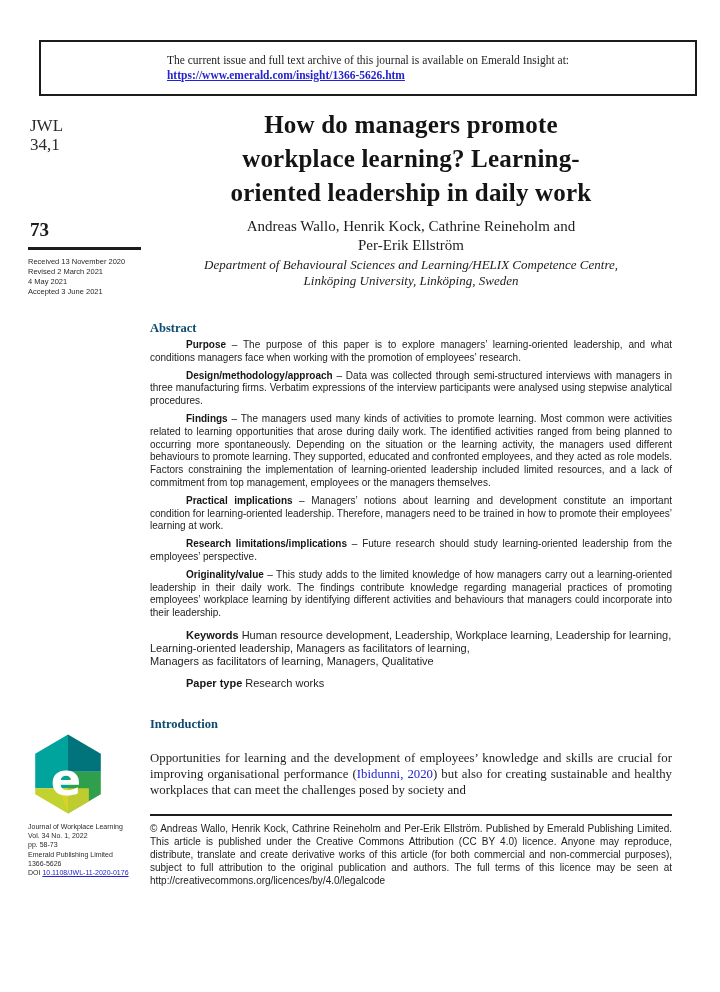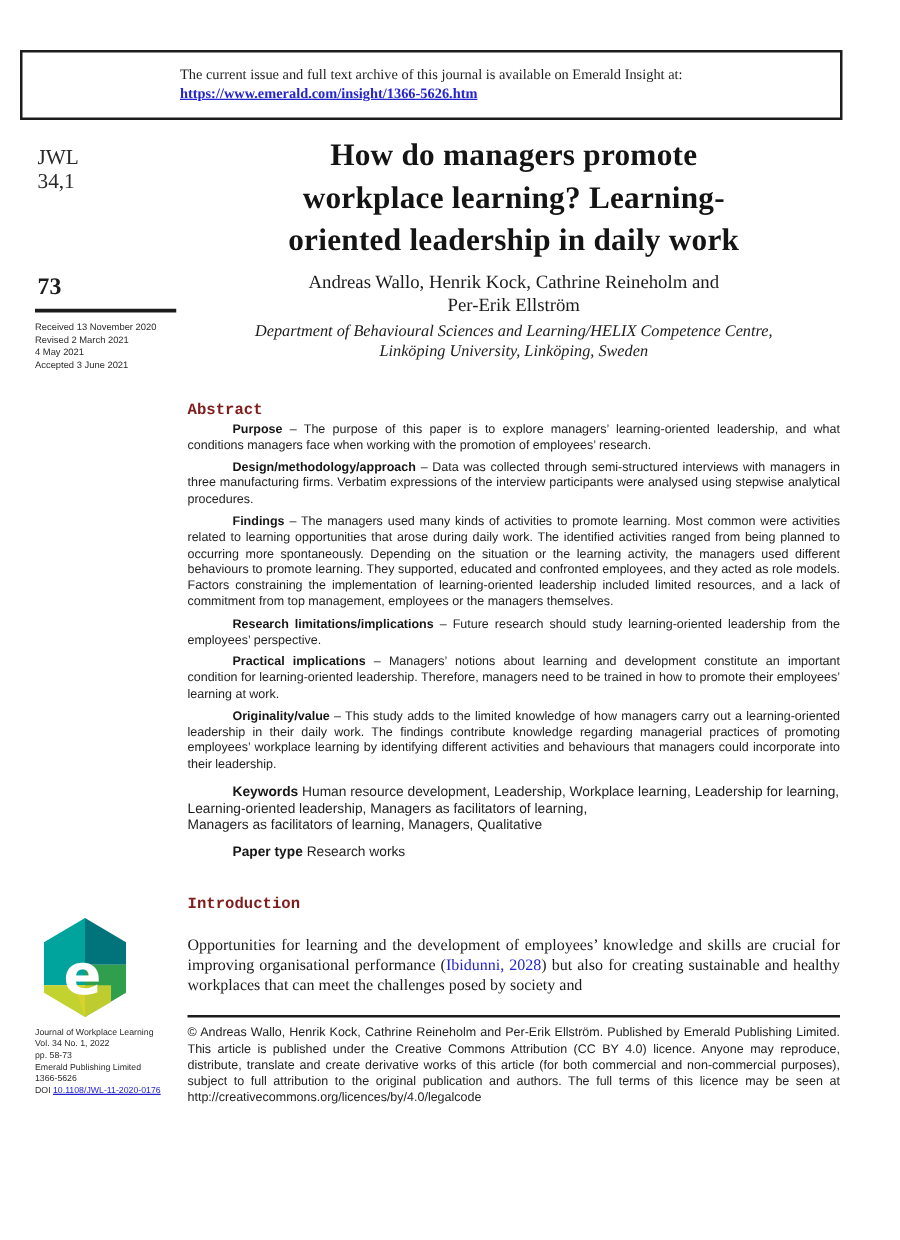--- a/index.html
+++ b/index.html
@@ -6,21 +6,21 @@
   body {
     width: 720px; height: 992px;
     background: #ffffff;
     font-family: "Liberation Sans", sans-serif;
     color: #1e1e1e;
   }
   .page { position: relative; width: 720px; height: 992px; background: #fff; overflow: hidden; }
 
   
   .avail-box {
-    position: absolute; left: 16px; top: 40px; width: 658px; height: 56px;
+    position: absolute; left: 39px; top: 40px; width: 658px; height: 56px;
     border: 2px solid #1c1c1c; background: #fff;
     display: flex; align-items: center; justify-content: center;
   }
   .avail-inner { text-align: left; font-family: "Liberation Serif", serif; font-size: 11.5px; line-height: 15px; }
   .avail-link { color: #2323cf; text-decoration: underline; font-weight: 600; cursor: pointer; display: inline-block; }
 
   
   .jwl-block {
     position: absolute; left: 30px; top: 116px;
     font-family: "Liberation Serif", serif; font-size: 17px; line-height: 19px; color: #2a2a2a;
@@ -45,22 +45,22 @@
   }
   .authors {
     margin-top: 7px; font-family: "Liberation Serif", serif;
     font-size: 15px; line-height: 19px; text-align: center; color: #1c1c1c; white-space: pre-line;
   }
   .affiliation {
     margin-top: 2px; font-family: "Liberation Serif", serif; font-style: italic;
     font-size: 13px; line-height: 16px; text-align: center; color: #1c1c1c; white-space: pre-line;
   }
   .abstract-heading, .intro-heading {
-    font-family: Liberation Mono, monospace; font-weight: bold;
-    font-size: 12.5px; color: #7f1d1d;
+    font-family: Liberation Serif, serif; font-weight: bold;
+    font-size: 12.5px; color: #0c4a6e;
   }
   .abstract-heading { margin-top: 32px; margin-bottom: 3px; }
   .abs-p {
     font-size: 10px; line-height: 12.8px; text-align: justify; color: #222;
     margin-bottom: 5px;
   }
   .abs-label { font-weight: bold; color: #161616; padding-left: 36px; }
   .keywords-p, .papertype-p { font-size: 11px; line-height: 13px; text-align: left; margin-top: 9px; }
   .kw-text { white-space: pre-line; }
   .intro-heading { margin-top: 27px; margin-bottom: 18px; }
@@ -140,43 +140,43 @@
     </p>
     <p class="abs-p">
       <span class="abs-label">Design/methodology/approach</span>
       <span>– Data was collected through semi-structured interviews with managers in three manufacturing firms. Verbatim expressions of the interview participants were analysed using stepwise analytical procedures.</span>
     </p>
     <p class="abs-p">
       <span class="abs-label">Findings</span>
       <span>– The managers used many kinds of activities to promote learning. Most common were activities related to learning opportunities that arose during daily work. The identified activities ranged from being planned to occurring more spontaneously. Depending on the situation or the learning activity, the managers used different behaviours to promote learning. They supported, educated and confronted employees, and they acted as role models. Factors constraining the implementation of learning-oriented leadership included limited resources, and a lack of commitment from top management, employees or the managers themselves.</span>
     </p>
     <p class="abs-p">
+      <span class="abs-label">Practical implications</span>
+      <span>– Managers’ notions about learning and development constitute an important condition for learning-oriented leadership. Therefore, managers need to be trained in how to promote their employees’ learning at work.</span>
+    </p>
+    <p class="abs-p">
       <span class="abs-label">Research limitations/implications</span>
       <span>– Future research should study learning-oriented leadership from the employees’ perspective.</span>
-    </p>
-    <p class="abs-p">
-      <span class="abs-label">Practical implications</span>
-      <span>– Managers’ notions about learning and development constitute an important condition for learning-oriented leadership. Therefore, managers need to be trained in how to promote their employees’ learning at work.</span>
     </p>
     <p class="abs-p">
       <span class="abs-label">Originality/value</span>
       <span>– This study adds to the limited knowledge of how managers carry out a learning-oriented leadership in their daily work. The findings contribute knowledge regarding managerial practices of promoting employees’ workplace learning by identifying different activities and behaviours that managers could incorporate into their leadership.</span>
     </p>
 
     <p class="keywords-p">
       <span class="abs-label">Keywords</span>
       <span class="kw-text">Human resource development, Leadership, Workplace learning, Leadership for learning,
 Learning-oriented leadership, Managers as facilitators of learning,
 Managers as facilitators of learning, Managers, Qualitative</span>
     </p>
     <p class="papertype-p">
       <span class="abs-label">Paper type</span>
       <span>Research works</span>
     </p>
 
     <div class="intro-heading">Introduction</div>
-    <p class="intro-p"><span>Opportunities for learning and the development of employees’ knowledge and skills are crucial for improving organisational performance (</span><a class="cite-link">Ibidunni, 2028</a><span>) but also for creating sustainable and healthy workplaces that can meet the challenges posed by society and</span></p>
+    <p class="intro-p"><span>Opportunities for learning and the development of employees’ knowledge and skills are crucial for improving organisational performance (</span><a class="cite-link">Ibidunni, 2020</a><span>) but also for creating sustainable and healthy workplaces that can meet the challenges posed by society and</span></p>
 
     <div class="copyright-rule"></div>
     <p class="copyright-p">© Andreas Wallo, Henrik Kock, Cathrine Reineholm and Per-Erik Ellström. Published by Emerald Publishing Limited. This article is published under the Creative Commons Attribution (CC BY 4.0) licence. Anyone may reproduce, distribute, translate and create derivative works of this article (for both commercial and non-commercial purposes), subject to full attribution to the original publication and authors. The full terms of this licence may be seen at http://creativecommons.org/licences/by/4.0/legalcode</p>
   </div>
 
 </div>
 
 </body></html>

